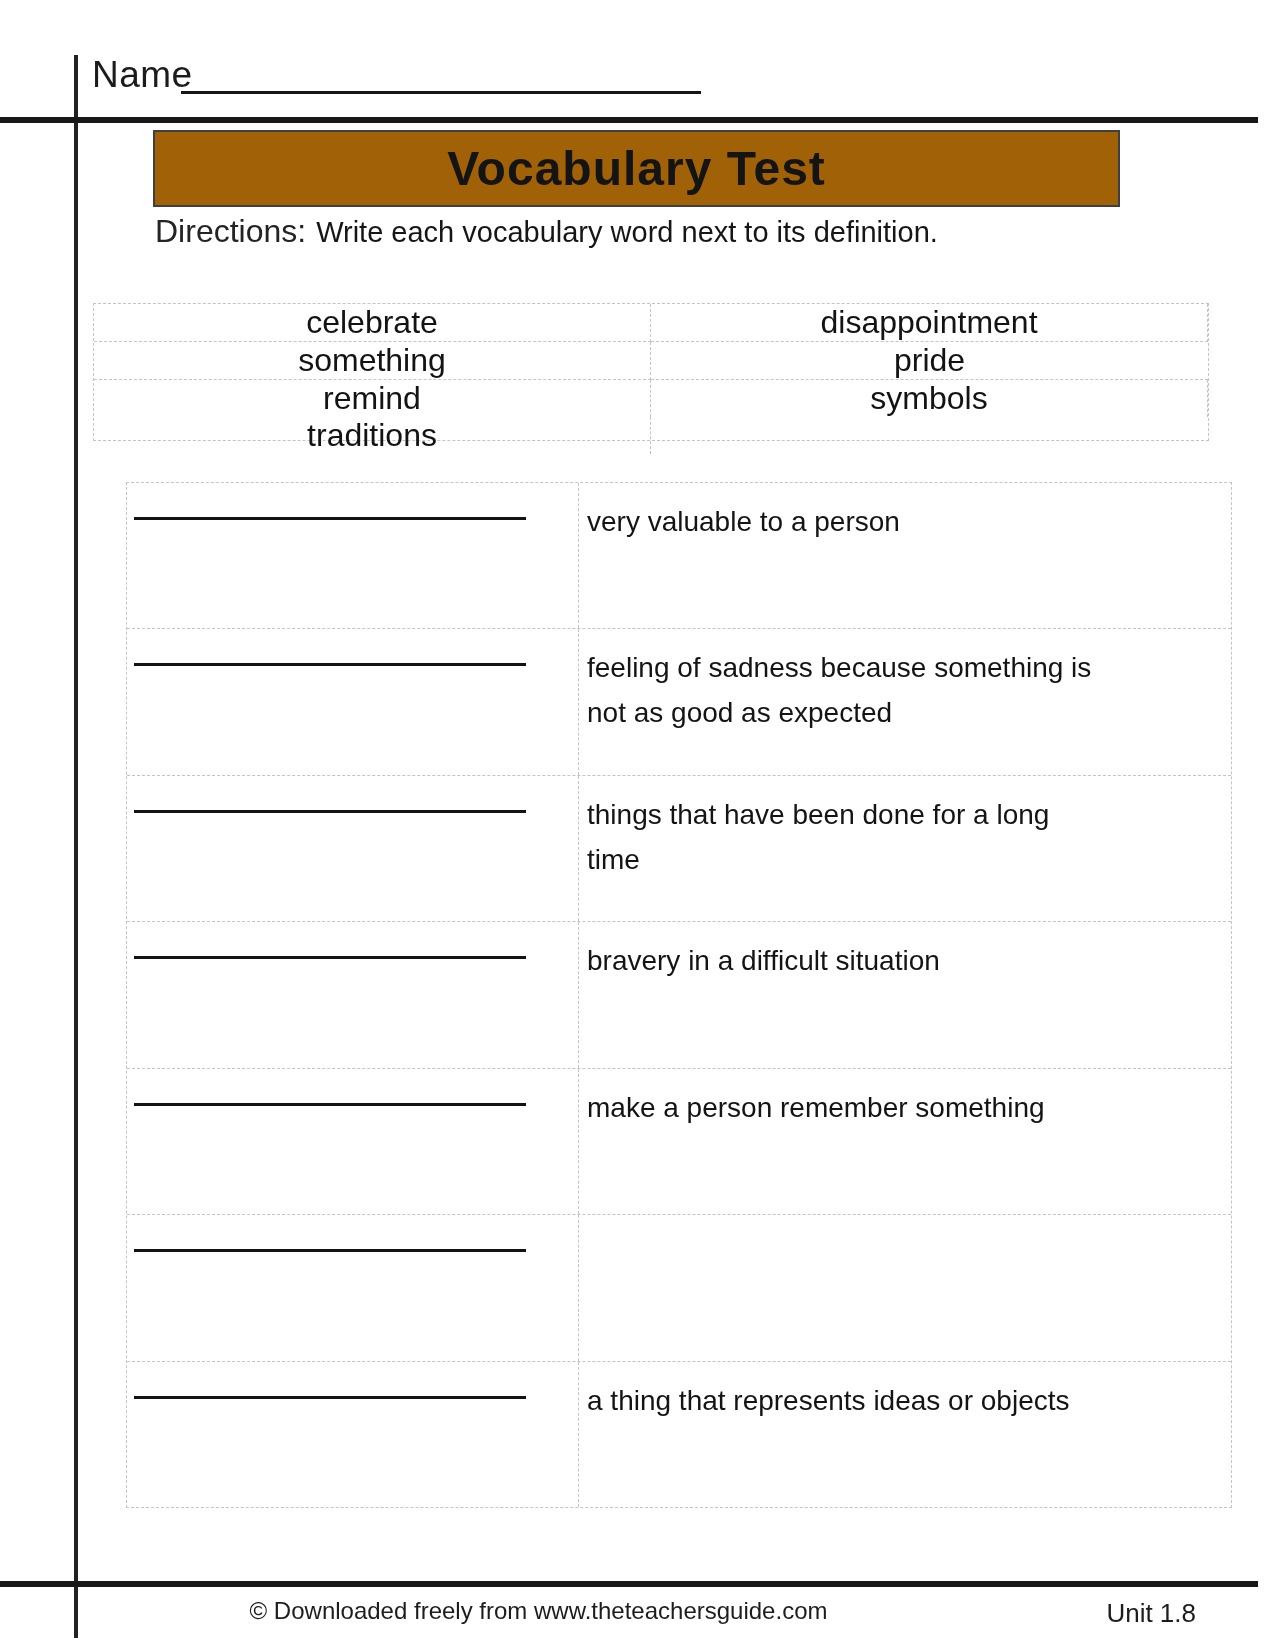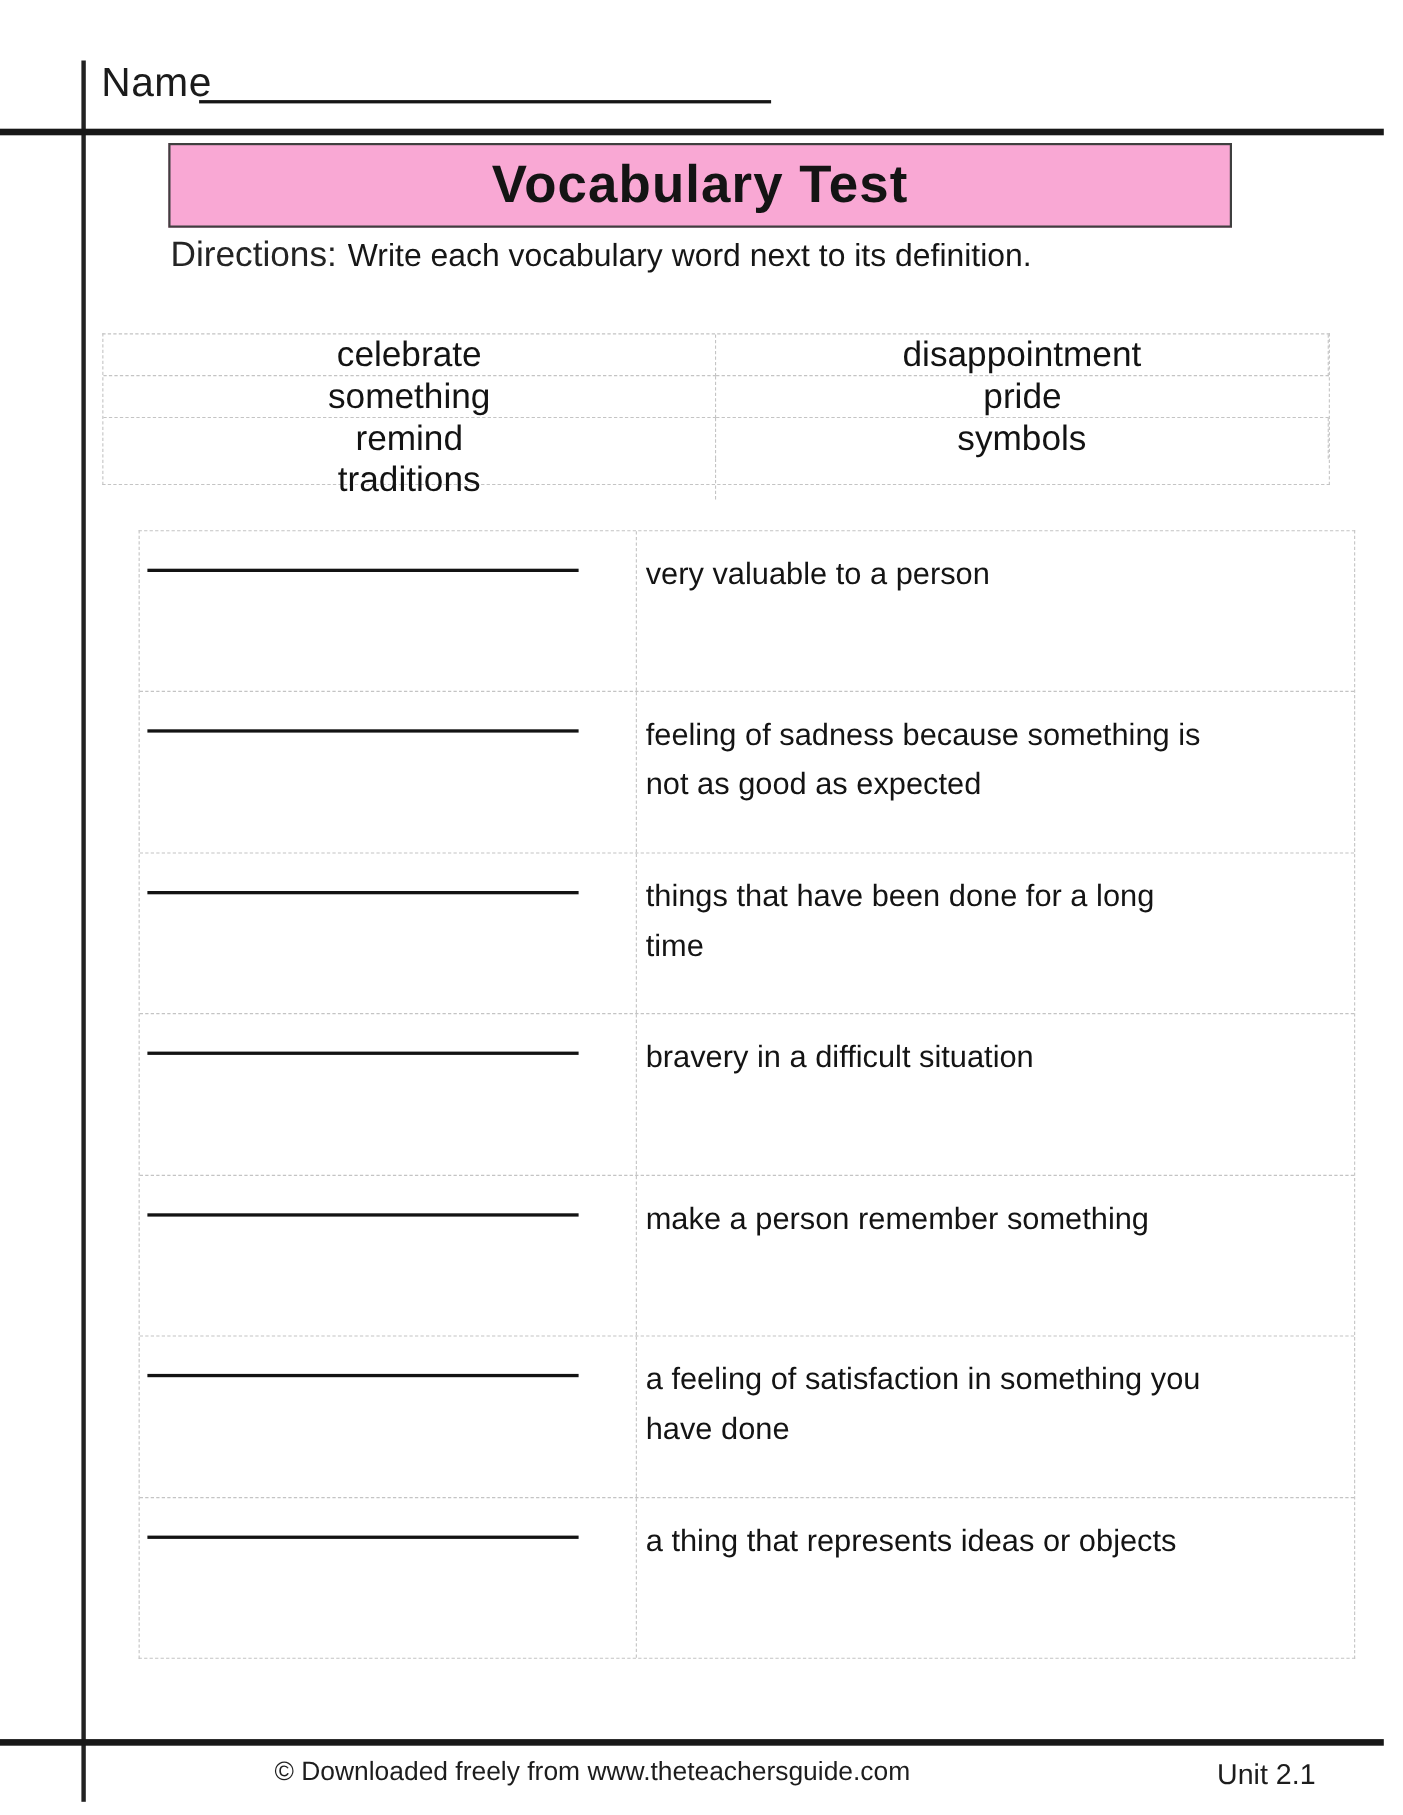--- a/index.html
+++ b/index.html
@@ -33,21 +33,21 @@
     background:#181818;
   }
   .rule-bottom{
     position:absolute;left:0;top:1581px;width:1258px;height:6px;
     background:#181818;
   }
   .title-box{
     position:absolute;left:153px;top:130px;width:963px;height:73px;
     border:2px solid var(--box-border);
     display:flex;align-items:center;justify-content:center;
-    background:#f9a8d4;
+    background:#a16207;
   }
   .page-title{
     font-size:48px;font-weight:bold;letter-spacing:1px;
     margin:0;color:#141414;
   }
   .directions{
     position:absolute;left:155px;top:213px;white-space:nowrap;
   }
   .dir-label{font-size:32px;color:#242424;}
   .dir-text{font-size:29px;margin-left:10px;color:#161616;}
@@ -179,34 +179,31 @@
       </div>
       <div class="def-text-cell">
         <p class="def-text">make a person remember something</p>
       </div>
     </div>
 
     <div class="def-row">
       <div class="def-blank-cell">
         <div class="answer-blank"></div>
       </div>
-      <div class="def-text-cell">
-        <p class="def-text">a feeling of satisfaction in something you have done</p>
-      </div>
     </div>
 
     <div class="def-row">
       <div class="def-blank-cell">
         <div class="answer-blank"></div>
       </div>
       <div class="def-text-cell">
         <p class="def-text">a thing that represents ideas or objects</p>
       </div>
     </div>
 
   </div>
 
   <div class="rule-bottom"></div>
 
   <div class="footer-credit">© Downloaded freely from www.theteachersguide.com</div>
-  <div class="footer-unit">Unit 2.1</div>
+  <div class="footer-unit">Unit 1.8</div>
 
 </div>
 
 </body></html>

